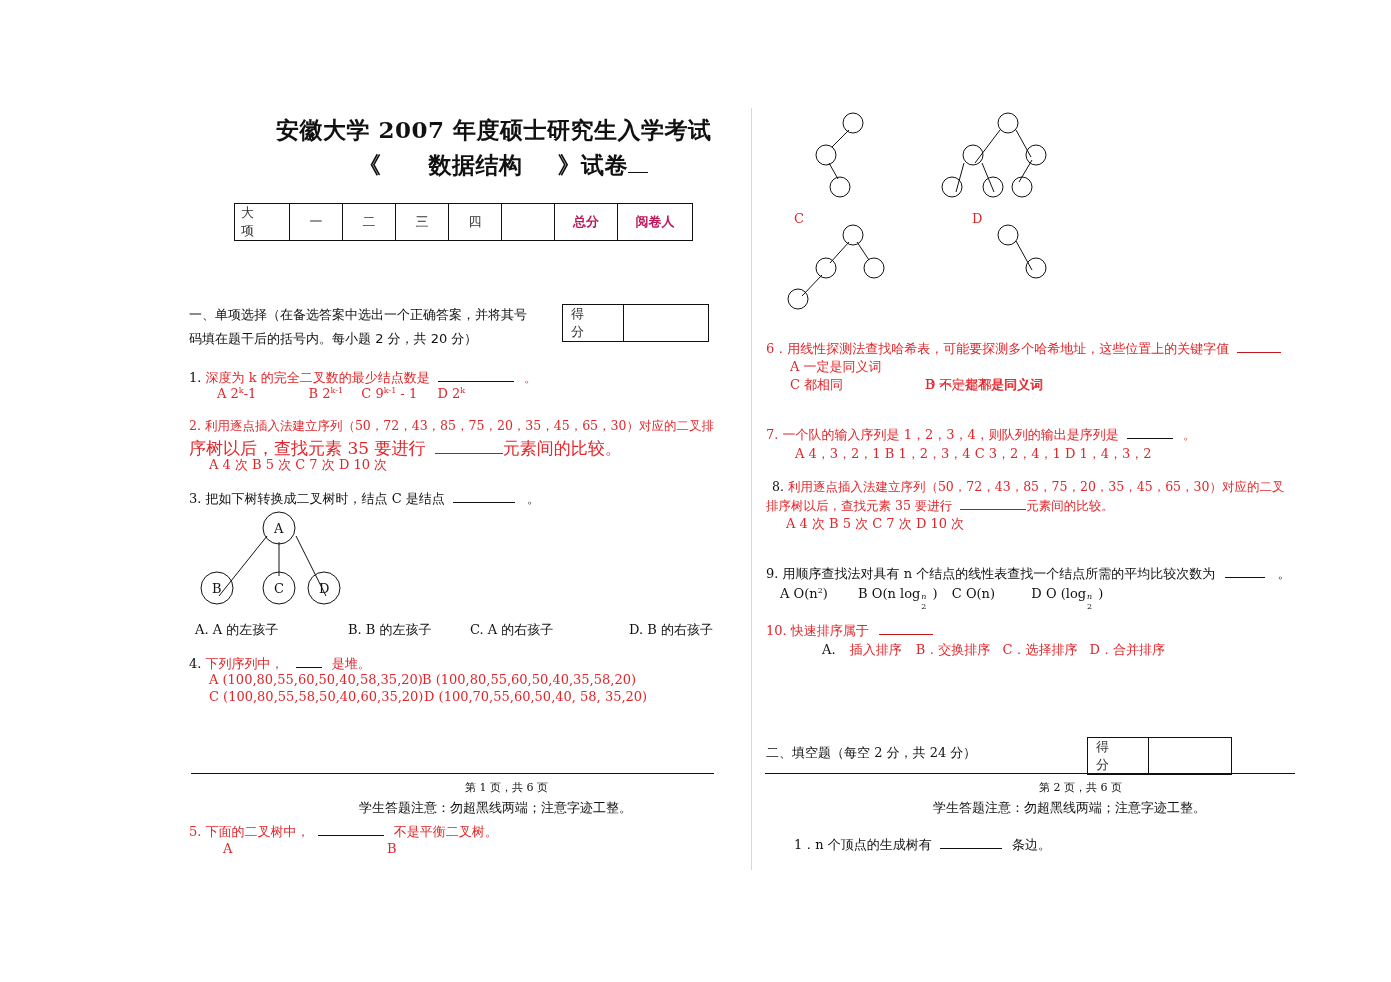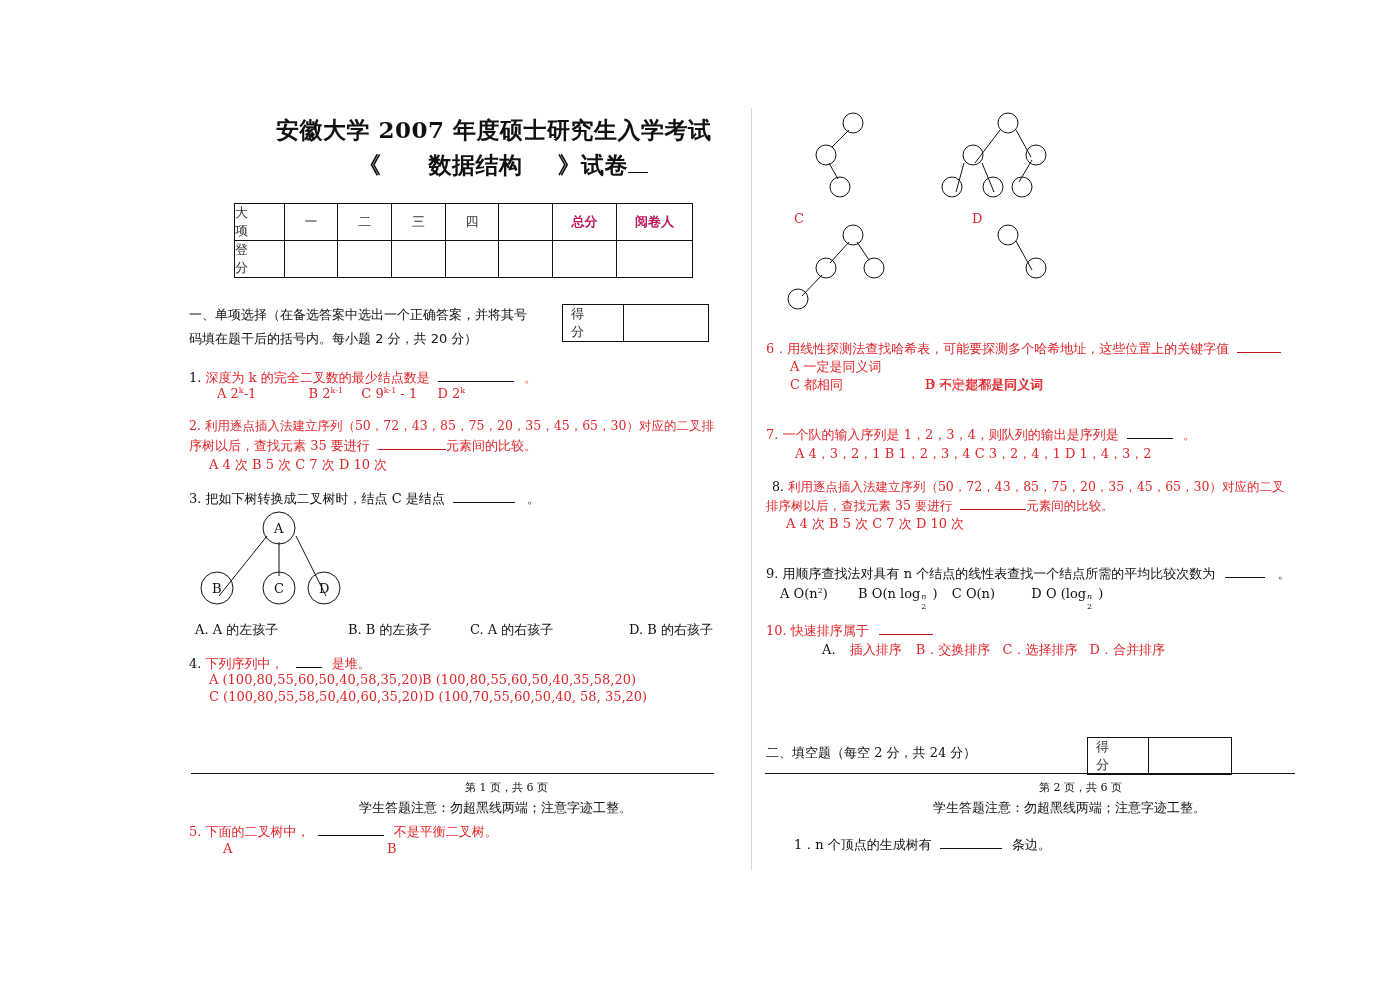--- a/index.html
+++ b/index.html
@@ -9,21 +9,21 @@
   .red { color:#e0262a; }
   .blk { color:#111; }
   .title { font-weight:bold; font-size:23px; letter-spacing:0.5px; }
   .blank { display:inline-block; border-bottom:1px solid #111; height:12px; vertical-align:baseline; }
   .blank.r { border-bottom-color:#c0171c; }
   sup { font-size:8px; vertical-align:5px; }
   .score-table { position:absolute; border-collapse:collapse; }
   .score-table td { border:1px solid #111; height:30px; text-align:center; font-size:13px;
                     font-family:"DejaVu Sans","Liberation Sans",sans-serif; color:#333; padding:0; }
   .score-table td.bold { font-weight:bold; color:#be185d; }
-  .score-table td.lbl { text-align:left; letter-spacing:8px; }
+  .score-table td.lbl { text-align:left; padding-left:6px; letter-spacing:8px; }
   .mini { position:absolute; border-collapse:collapse; }
   .mini td { border:1px solid #111; height:29px; font-size:13px; color:#333; padding:0 8px; letter-spacing:14px;
              font-family:"DejaVu Sans","Liberation Sans",sans-serif; }
   .hline { position:absolute; height:1px; background:#111; }
   .vdiv { position:absolute; width:1px; background:#d8d8d8; }
   .sec { font-family:"DejaVu Sans","Liberation Sans",sans-serif; font-size:13px; }
   .small { font-size:11px; }
   svg { position:absolute; overflow:visible; }
   svg circle { fill:none; stroke:#111; stroke-width:1; }
   svg line { stroke:#111; stroke-width:1; }
@@ -46,30 +46,20 @@
       <tr>
     <td class="lbl" style="width:48px">大 项</td>
     <td style="width:52px">一</td>
     <td style="width:52px">二</td>
     <td style="width:52px">三</td>
     <td style="width:52px">四</td>
     <td style="width:52px"></td>
     <td class="bold" style="width:62px">总分</td>
     <td class="bold" style="width:74px">阅卷人</td>
   </tr>
-  <tr>
-    <td class="lbl">登 分</td>
-    <td></td>
-    <td></td>
-    <td></td>
-    <td></td>
-    <td></td>
-    <td></td>
-    <td></td>
-  </tr>
 </tbody>
   </table>
 
 <div class="abs sec" style="left:189px;top:306px;">一、单项选择（在备选答案中选出一个正确答案，并将其号</div>
 <div class="abs sec" style="left:189px;top:330px;">码填在题干后的括号内。每小题 2 分，共 20 分）</div>
 <table class="mini" style="left:562px;top:304px;">
   <tbody>
       <tr>
         <td style="width:44px">得 分</td>
         <td style="width:68px"></td>
@@ -87,21 +77,21 @@
   <span>A   2</span><sup>k</sup><span>-1</span>
   <span style="display:inline-block;width:44px"></span>
   <span>B     2</span><sup>k-1</sup>
   <span style="display:inline-block;width:10px"></span>
   <span>C   9</span><sup>k-1</sup><span> - 1</span>
   <span style="display:inline-block;width:12px"></span>
   <span>D   2</span><sup>k</sup>
 </div>
 
 <div class="abs red" style="left:189px;top:418px;font-size:12.5px;">2. 利用逐点插入法建立序列（50，72，43，85，75，20，35，45，65，30）对应的二叉排</div>
-<div class="abs red" style="left:189px;top:437px;font-size:13px;">
+<div class="abs red" style="left:189px;top:437px;font-size:17px;">
   <span>序树以后，查找元素 35 要进行</span>
   <span class="blank r" style="width:68px;margin-left:4px"></span><span>元素间的比较。</span>
 </div>
 <div class="abs red" style="left:209px;top:456px;">A   4 次   B   5 次   C   7 次   D   10 次</div>
 
 <div class="abs" style="left:189px;top:490px;">
   <span>3.</span>
   <span>把如下树转换成二叉树时，结点 C 是结点</span>
   <span class="blank" style="width:62px;margin-left:4px"></span>
   <span style="margin-left:8px">。</span>

